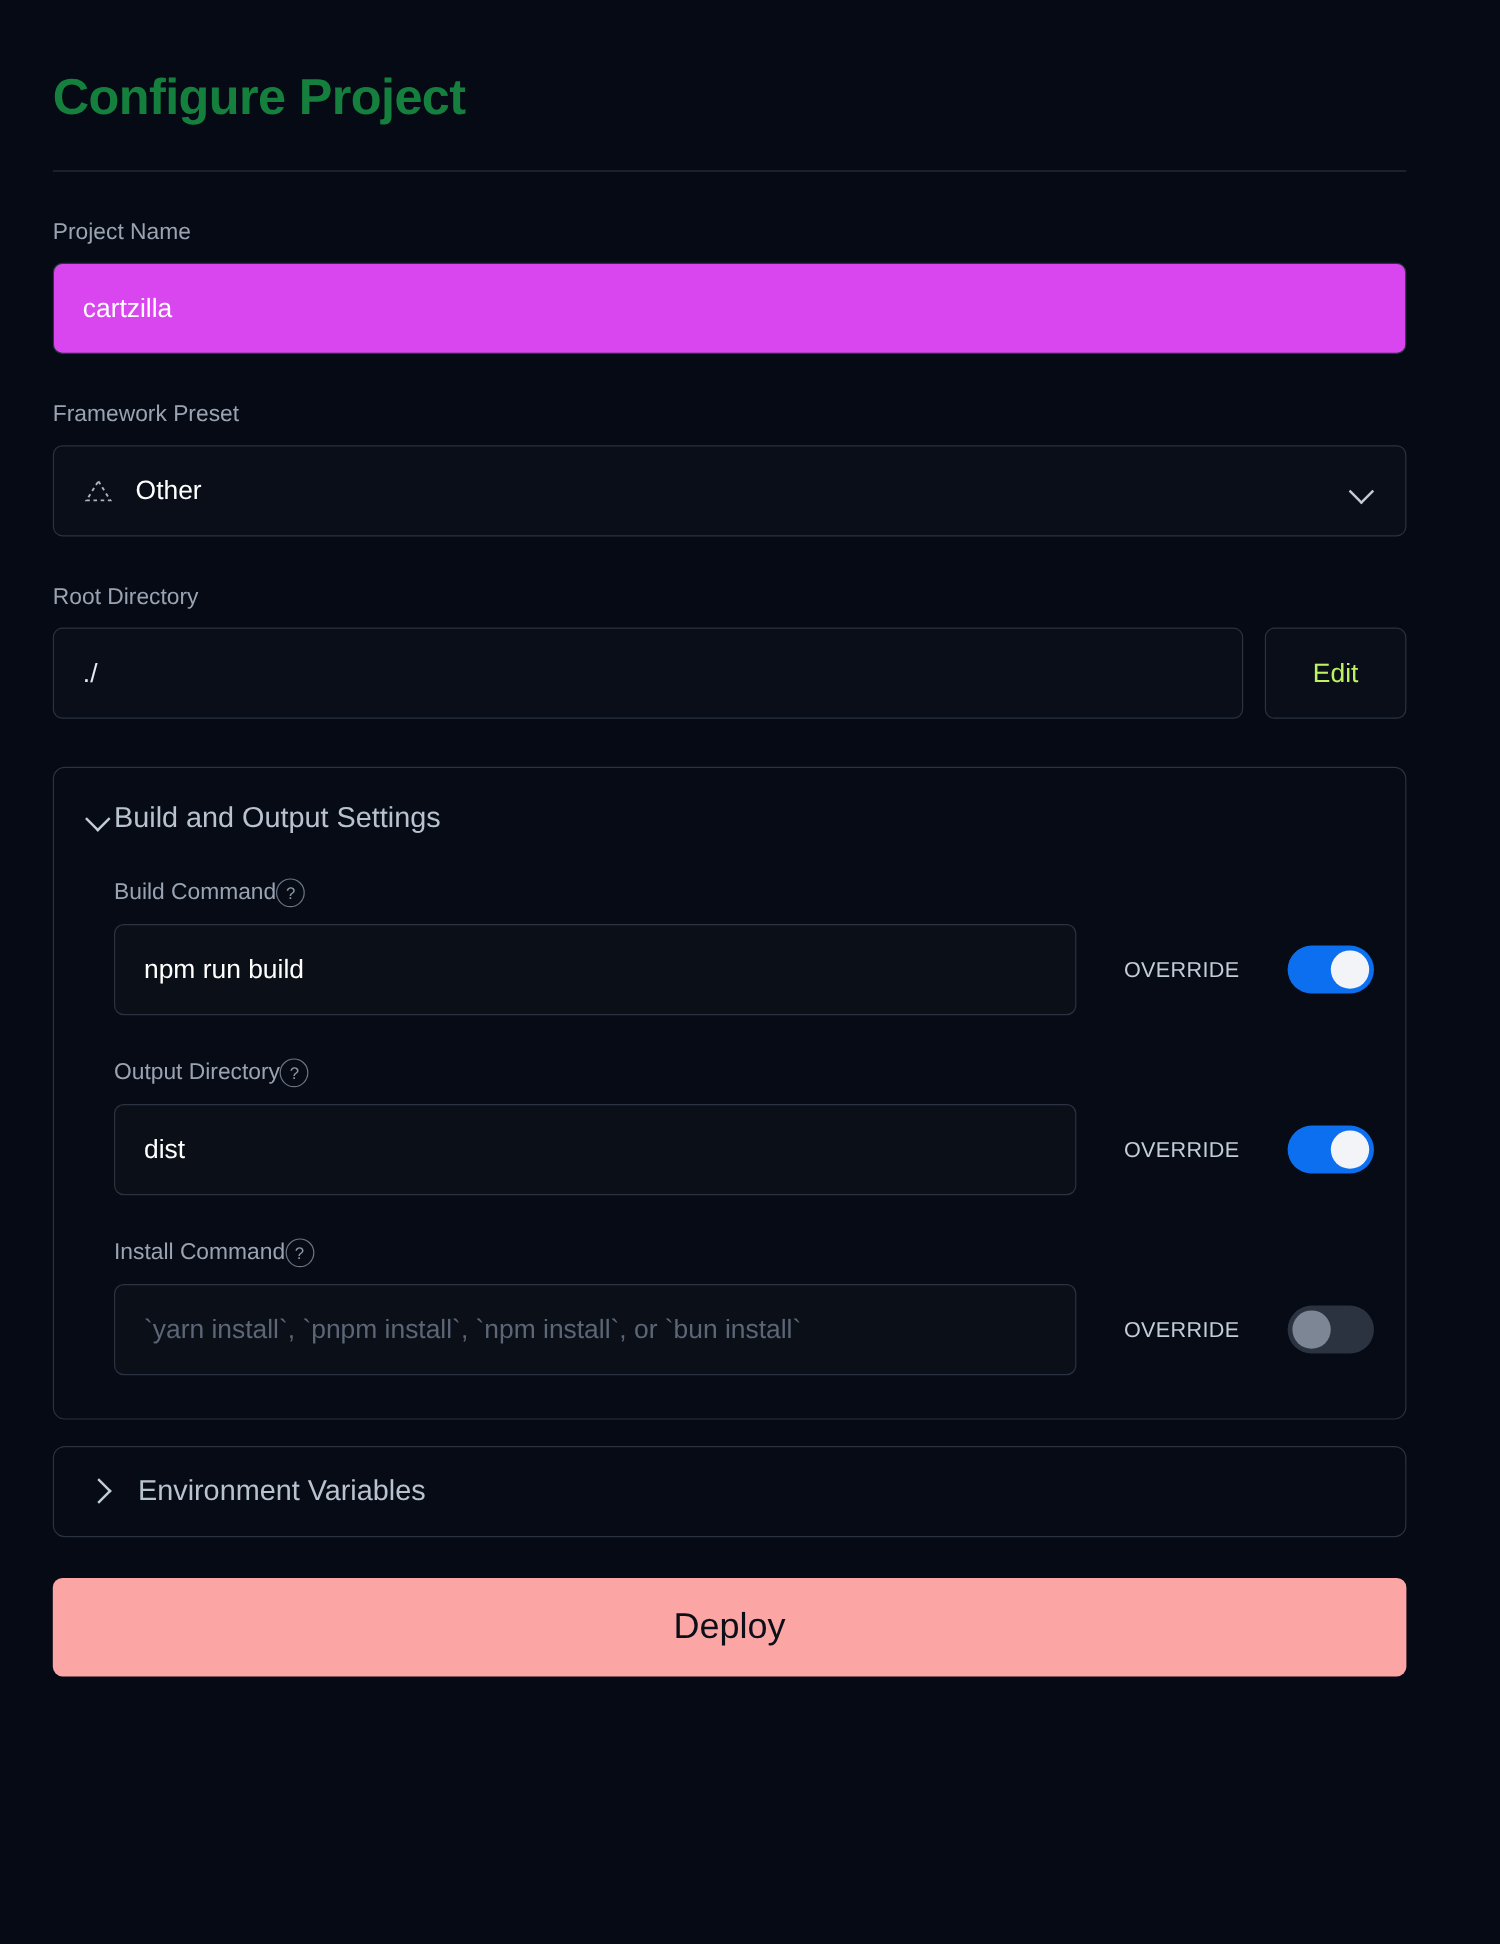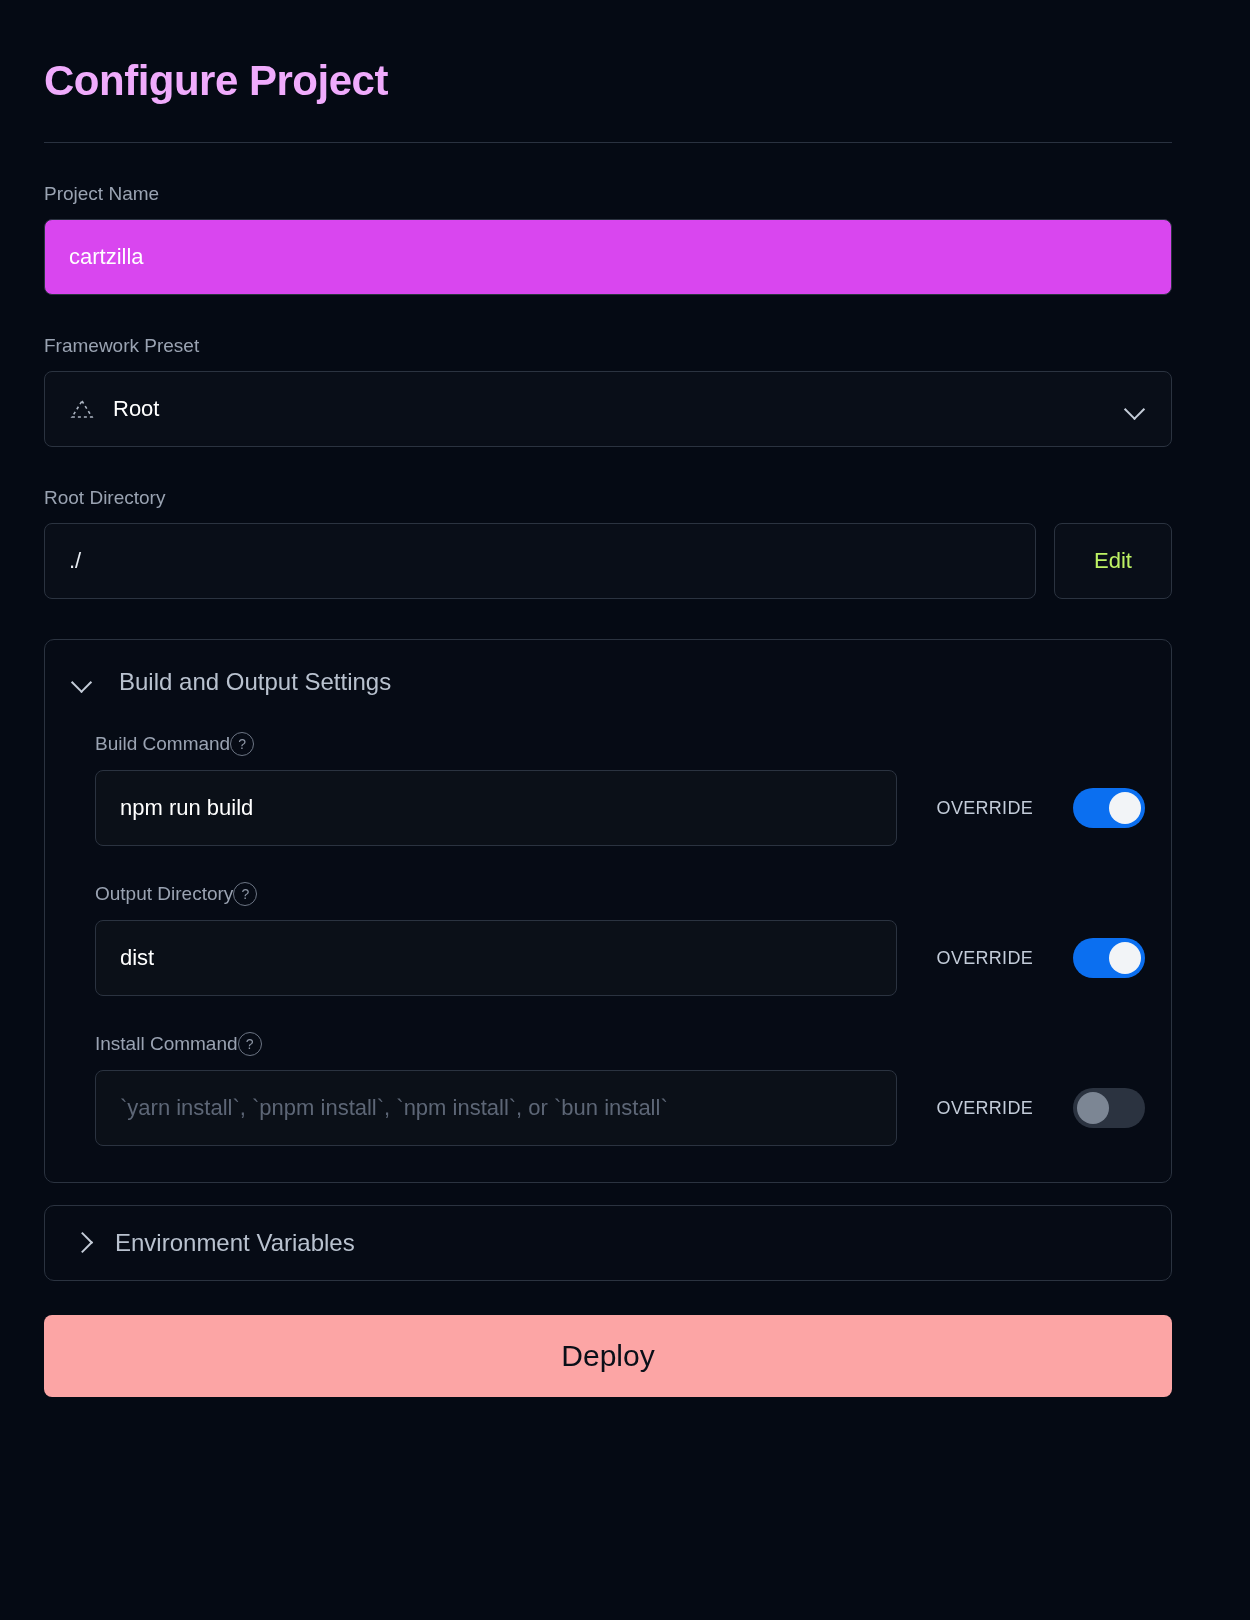--- a/index.html
+++ b/index.html
@@ -14,21 +14,21 @@
   .page {
     width: 1250px;
     height: 1620px;
     padding: 42px 44px 0 44px;
     position: relative;
   }
   .title {
     font-size: 42px;
     font-weight: bold;
     letter-spacing: -0.5px;
-    color: #f0abfc;
+    color: #15803d;
     line-height: 1.2;
     padding-top: 14px;
   }
   .divider {
     margin-top: 36px;
     height: 1px;
     background: #2a3240;
     width: 1128px;
   }
   .field-label {
@@ -106,21 +106,21 @@
     margin-top: 40px;
     width: 1128px;
     border: 1px solid #2b3340;
     border-radius: 10px;
     background: #060b15;
     padding: 28px 26px 36px 26px;
   }
   .panel-header {
     display: flex;
     align-items: center;
-    gap: 24px;
+    gap: 0;
     font-size: 24px;
     color: #b9c2cf;
     cursor: pointer;
   }
   .caret {
     width: 24px; height: 24px; position: relative;
   }
   .caret.down::after {
     content: "";
     position: absolute;
@@ -245,21 +245,21 @@
   </div>
 
   <div class="field-label">Framework Preset</div>
   <div class="select-box">
     <span class="select-left">
       <span class="tri-icon">
         <svg width="26" height="24" viewBox="0 0 26 24">
           <polygon points="13,4 23,20 3,20" fill="none" stroke="#aab3c0" stroke-width="1.6" stroke-dasharray="3 3"></polygon>
         </svg>
       </span>
-      <span>Root</span>
+      <span>Other</span>
     </span>
     <span class="chevron-down"></span>
   </div>
 
   <div class="field-label">Root Directory</div>
   <div class="root-row">
     <div class="root-input">
       <span>./</span>
     </div>
     <div class="edit-btn">Edit</div>

